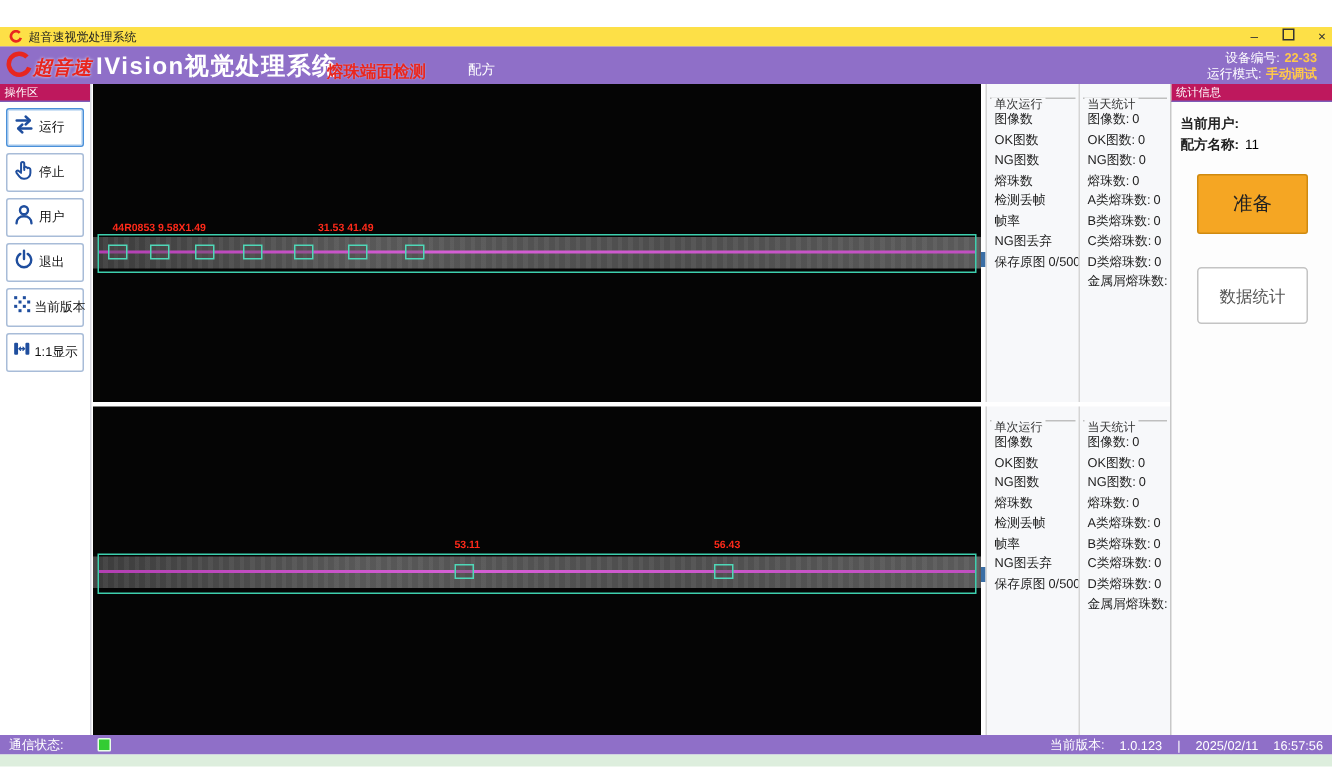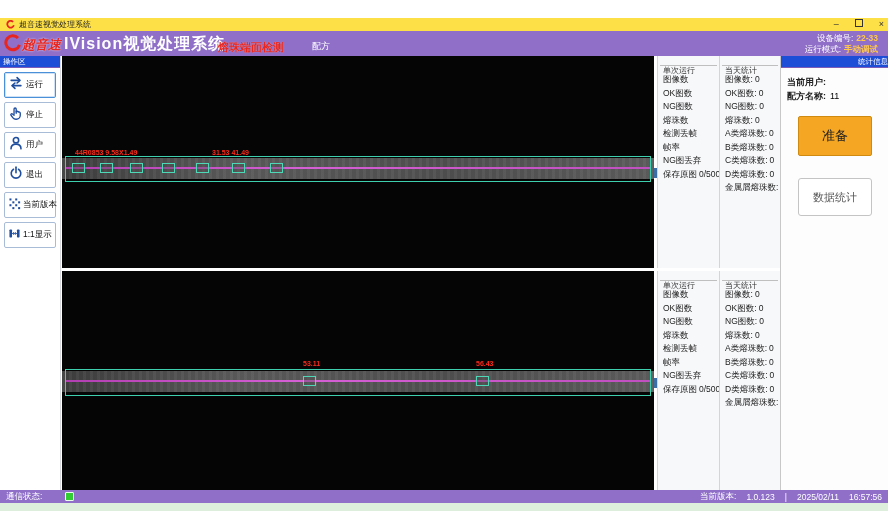--- a/index.html
+++ b/index.html
@@ -26,21 +26,21 @@
   .app-subtitle{position:absolute;left:218px;top:9px;color:#e8261f;font-weight:bold;font-size:11px;
                 text-shadow:0 0 1px rgba(255,255,255,.5);}
   .menubar{position:absolute;left:312px;top:9px;display:flex;gap:14px;flex-direction:column;}
   .menu-item{color:#ffffff;font-size:9px;cursor:default;}
   .dev-info{position:absolute;right:10px;top:2px;text-align:right;font-size:8.5px;line-height:11px;}
   .dev-info .lab{color:#ffffff;}
   .dev-info .val{color:#ffc84a;font-weight:bold;margin-left:3px;}
 
   
   .sidebar{left:0;top:56px;width:60px;height:434px;background:#ffffff;border-right:1px solid #d8d8e0;}
-  .panel-head{height:11px;background:#1d4ed8;color:#ffffff;font-size:7.5px;line-height:11px;
+  .panel-head{height:11px;background:#be185d;color:#ffffff;font-size:7.5px;line-height:11px;
               padding-left:3px;border-bottom:1px solid #7d5cb8;}
   .side-btn{position:relative;margin:4px 4px 0 4px;height:24px;background:#ffffff;
             border:1px solid #a8bcd8;border-radius:2px;display:flex;align-items:center;
             padding-left:3px;gap:2px;cursor:pointer;}
   .side-btn.active{border:1px solid #4a90d9;box-shadow:inset 0 0 0 1px #cfe2f5;}
   .side-btn .lbl{font-size:8.5px;color:#111;white-space:nowrap;}
   .side-btn:first-of-type{margin-top:18px;}
 
   
   .viewport{left:62px;width:592px;background:#050505;overflow:hidden;}
@@ -61,21 +61,21 @@
   .stat-col{background:#f7f8fa;border-left:1px solid #d5d5d5;padding-top:2px;box-sizing:border-box;}
   .gb-title{position:relative;height:12px;margin:1px 2px 2px 2px;}
   .gb-title::after{content:"";position:absolute;left:0;right:0;top:6px;border-top:1px solid #bfbfbf;}
   .gb-title span{position:relative;z-index:1;background:#f7f8fa;font-size:8px;color:#333;
                  padding:0 2px;margin-left:1px;}
   .srow{padding-left:5px;line-height:13.5px;font-size:8.5px;color:#222;white-space:nowrap;}
   .srow .sval{margin-left:2px;color:#222;}
 
   
   .info-panel{left:780px;top:56px;width:108px;height:434px;background:#fdfdfd;
-              border-left:1px solid #c8c8c8;box-sizing:border-box;text-align:right;}
+              border-left:1px solid #c8c8c8;box-sizing:border-box;}
   .info-line{position:absolute;left:6px;font-size:9px;color:#222;font-weight:bold;white-space:nowrap;}
   .info-line .v{font-weight:normal;color:#000;margin-left:4px;}
   .ready-btn{position:absolute;left:17px;top:60px;width:72px;height:38px;background:#f5a623;
              border:1px solid #d08a10;border-radius:2px;font-size:13px;color:#222;
              display:flex;align-items:center;justify-content:center;cursor:pointer;
              font-family:"Liberation Sans",sans-serif;}
   .data-btn{position:absolute;left:17px;top:122px;width:72px;height:36px;background:#ffffff;
             border:1px solid #c4c4c4;border-radius:3px;font-size:11px;color:#555;
             display:flex;align-items:center;justify-content:center;cursor:pointer;
             font-family:"Liberation Sans",sans-serif;}

